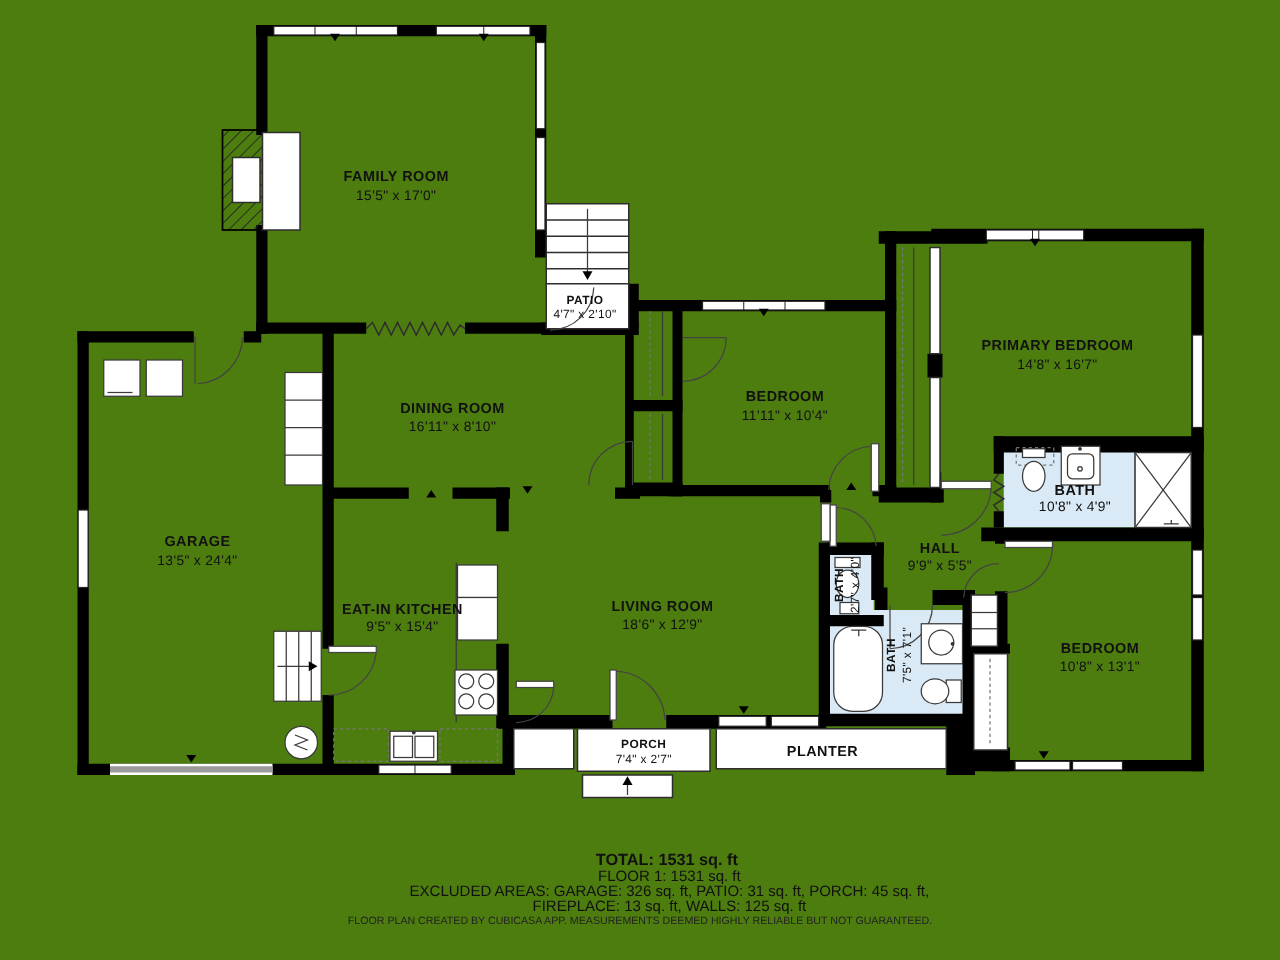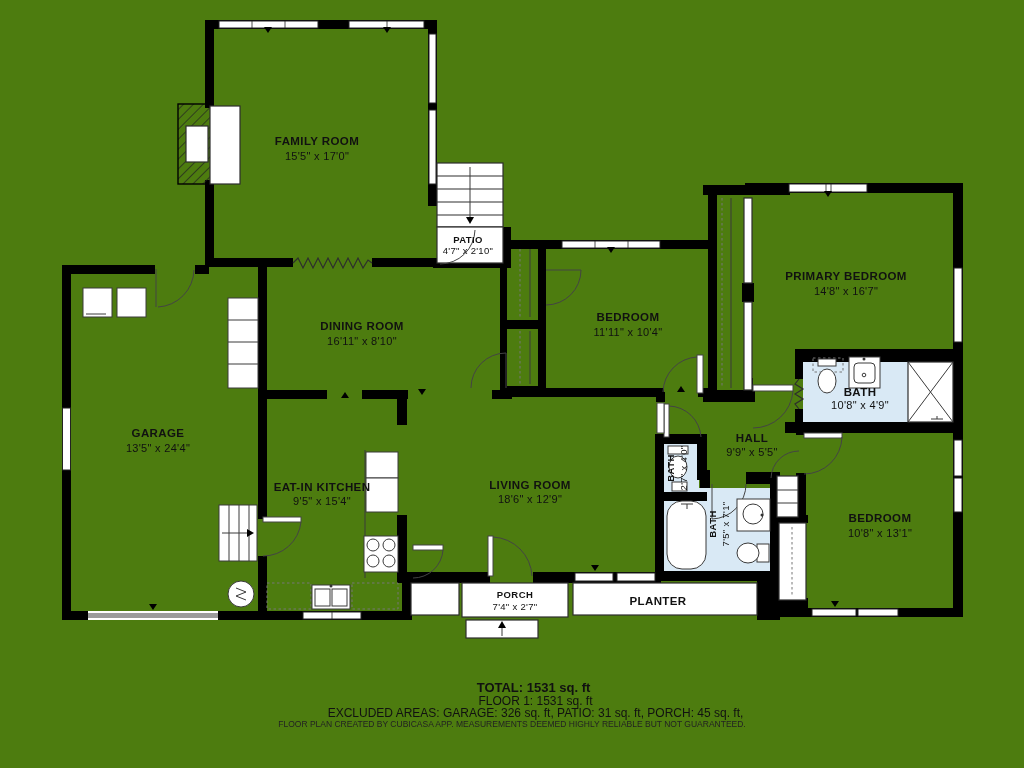--- a/index.html
+++ b/index.html
@@ -431,16 +431,17 @@
     <text class="dim-label small-label" text-anchor="middle" x="515" y="610">7'4" x 2'7"</text>
 
     <text class="room-label" text-anchor="middle" x="658" y="605">PLANTER</text>
   </g>
 </svg>
 
 <div id="footer">
   <div class="l1">TOTAL: 1531 sq. ft</div>
   <div class="l2">FLOOR 1: 1531 sq. ft</div>
   <div class="l3">EXCLUDED AREAS: GARAGE: 326 sq. ft, PATIO: 31 sq. ft, PORCH: 45 sq. ft,</div>
+  <div class="l4">FIREPLACE: 13 sq. ft, WALLS: 125 sq. ft</div>
   <div class="l5">FLOOR PLAN CREATED BY CUBICASA APP. MEASUREMENTS DEEMED HIGHLY RELIABLE BUT NOT GUARANTEED.</div>
 </div>
 
 </div>
 
 </body></html>

